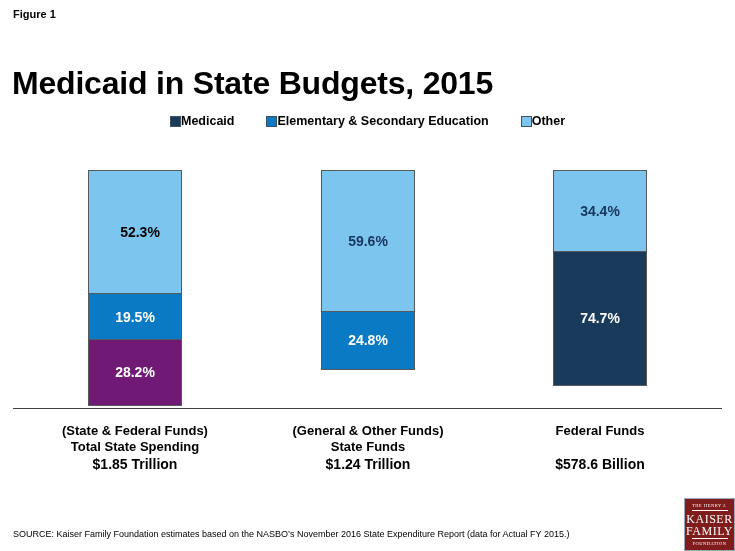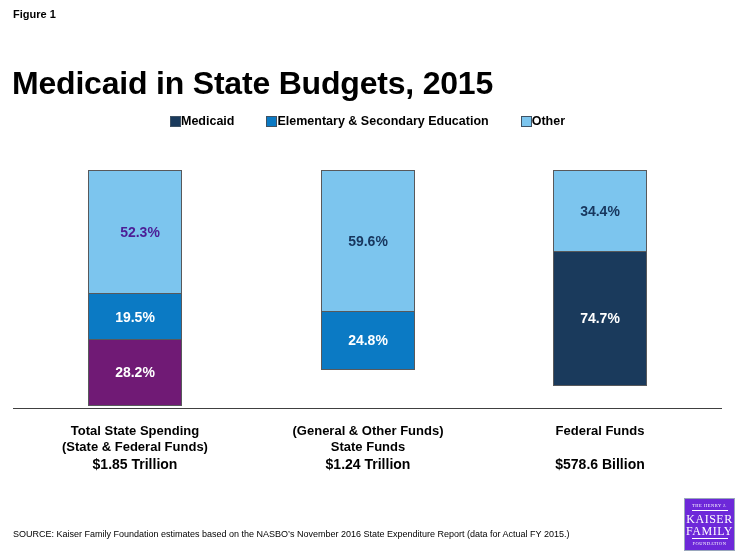--- a/index.html
+++ b/index.html
@@ -165,21 +165,21 @@
       </div>
       <div class="legend-item">
         <span class="legend-swatch" style="background: rgb(124, 197, 238);"></span>
         <span class="legend-label">Other</span>
       </div>
     </div>
 
   <div class="plot">
       <div class="bar" style="left: 88px;">
         <div class="bar-segment" style="background: rgb(124, 197, 238); height: 52.3%;">
-          <span class="bar-segment-label" style="color: #4c1d95; margin-left: 10px;">52.3%</span>
+          <span class="bar-segment-label" style="color: #000000; margin-left: 10px;">52.3%</span>
         </div>
         <div class="bar-segment" style="background: rgb(11, 122, 196); height: 19.5%;">
           <span class="bar-segment-label" style="color: rgb(255, 255, 255);">19.5%</span>
         </div>
         <div class="bar-segment" style="background: #701a75; height: 28.2%;">
           <span class="bar-segment-label" style="color: rgb(255, 255, 255);">28.2%</span>
         </div>
       </div>
       <div class="bar" style="left: 321px;">
         <div class="bar-segment" style="background: rgb(124, 197, 238); height: 59.6%;">
@@ -197,43 +197,43 @@
           <span class="bar-segment-label" style="color: rgb(255, 255, 255);">74.7%</span>
         </div>
       </div>
     </div>
 
   <div class="axis-line"></div>
 
   <div id="cat-labels">
       <div class="category-label" style="left: 25px;">
         <div class="category-name">
+          <div>(State &amp; Federal Funds)</div>
           <div>Total State Spending</div>
-          <div>(State &amp; Federal Funds)</div>
         </div>
         <div class="category-total">$1.85 Trillion</div>
       </div>
       <div class="category-label" style="left: 258px;">
         <div class="category-name">
           <div>(General &amp; Other Funds)</div>
           <div>State Funds</div>
         </div>
         <div class="category-total">$1.24 Trillion</div>
       </div>
       <div class="category-label" style="left: 490px;">
         <div class="category-name">
           <div>Federal Funds</div>
         </div>
         <div class="category-total">$578.6 Billion</div>
       </div>
     </div>
 
   <div class="source-line">SOURCE: Kaiser Family Foundation estimates based on the NASBO’s November 2016 State Expenditure Report (data for Actual FY 2015.)</div>
 
-  <div class="kff-logo" style="background: #6d28d9;">
+  <div class="kff-logo" style="background: #7f1d1d;">
     <div class="kff-tiny">THE HENRY J.</div>
     <div class="kff-rule"></div>
     <div class="kff-big">KAISER</div>
     <div class="kff-big">FAMILY</div>
     <div class="kff-rule"></div>
     <div class="kff-tiny">FOUNDATION</div>
   </div>
 </div>
 
 </body></html>

